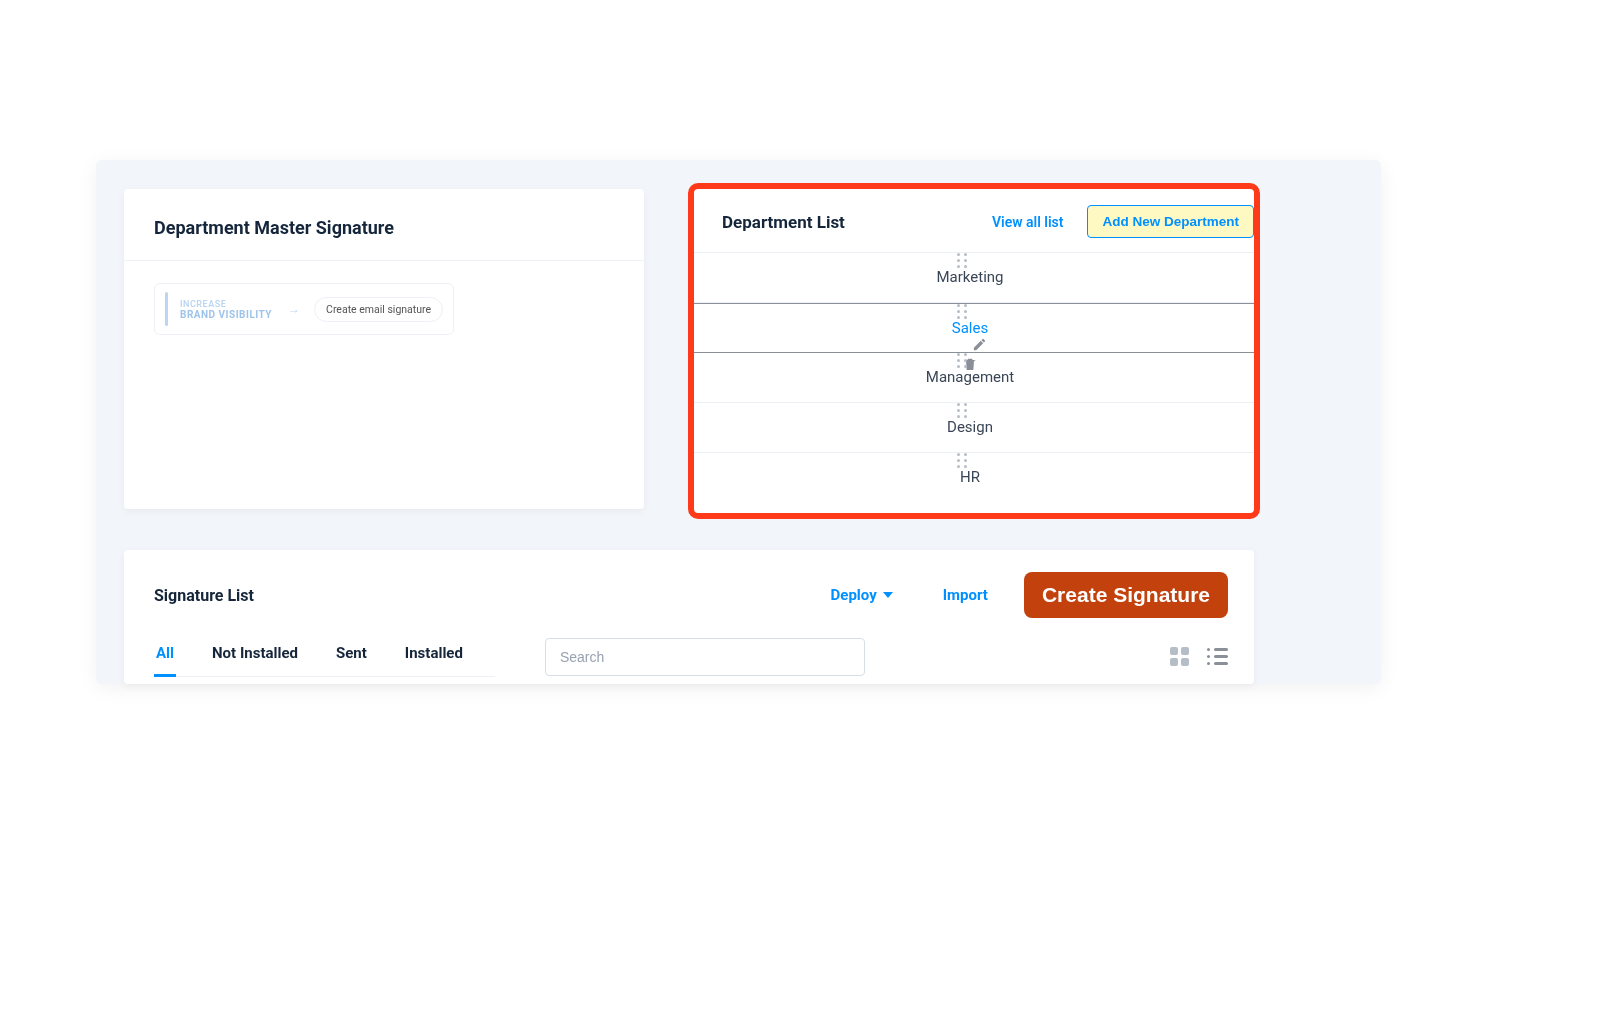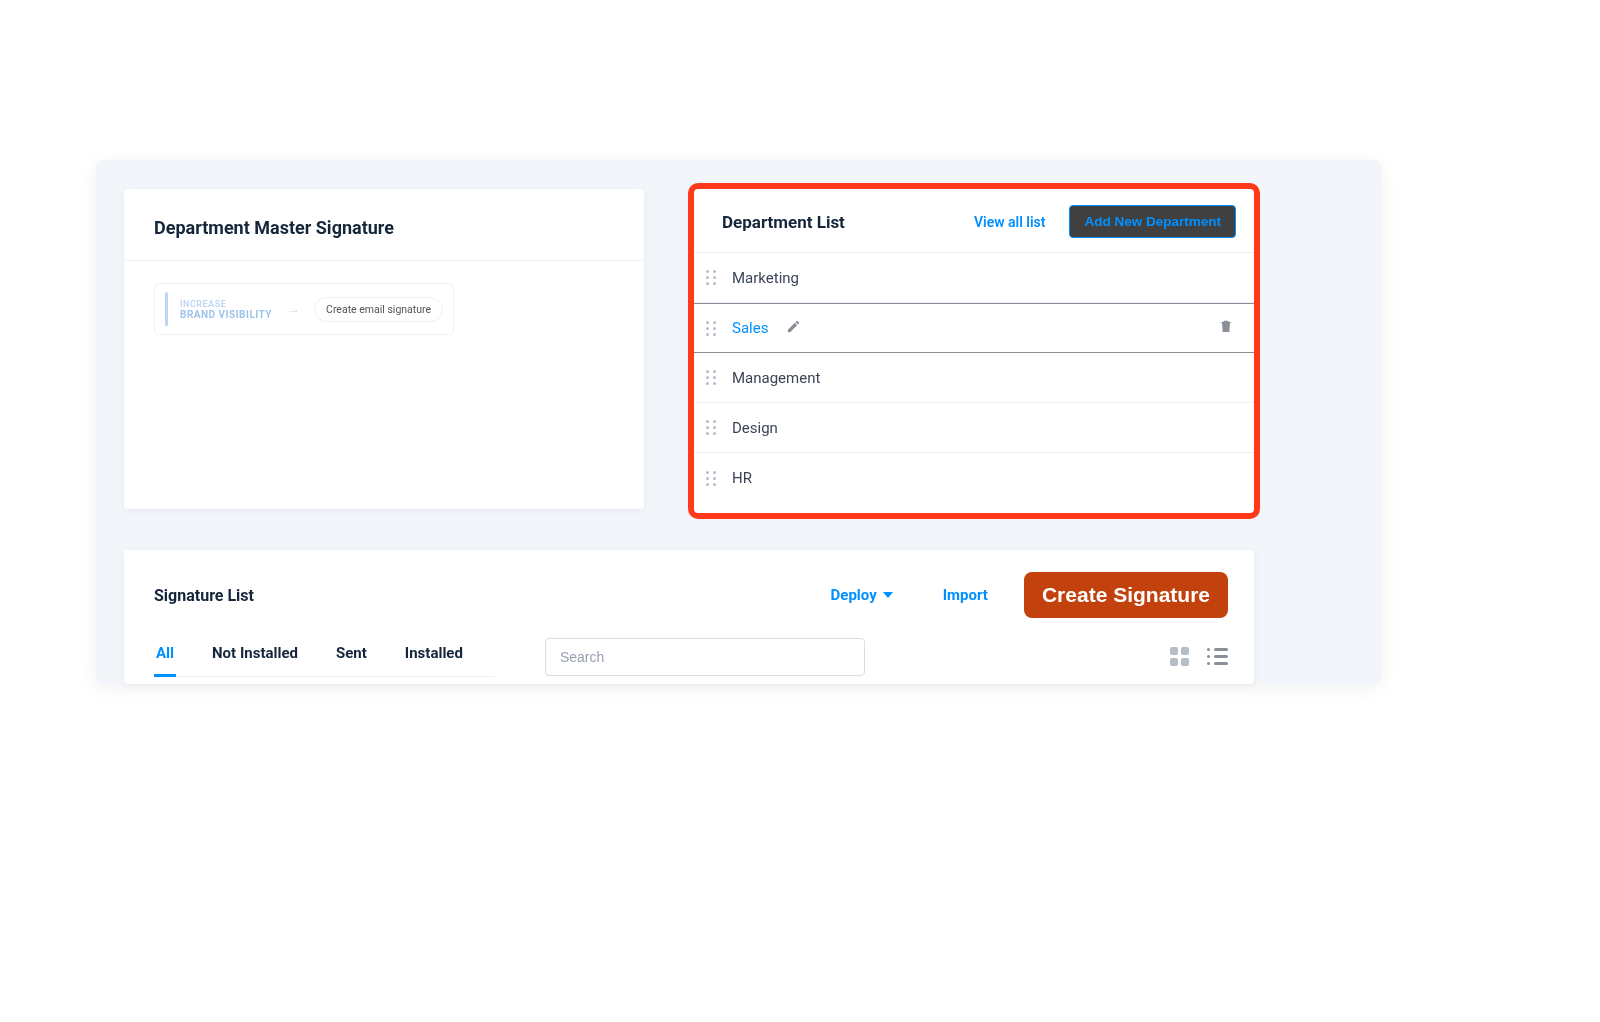--- a/index.html
+++ b/index.html
@@ -110,52 +110,53 @@
       width: 560px;
       height: 324px;
       background: #fff;
       border-radius: 4px;
       outline: 6px solid #ff3a1a;
       border-radius: 4px;
     }
     .dept-header {
       display: flex;
       align-items: center;
-      padding: 16px 18px 14px 28px;
+      padding: 16px 0 14px 28px;
       border-bottom: 1px solid #edf1f5;
     }
     .dept-title {
       font-size: 17px;
       font-weight: 700;
       color: #15263b;
       flex: 1 1 auto;
     }
     .view-link {
       color: #0090ff;
       font-weight: 600;
       font-size: 14px;
       margin-right: 24px;
       cursor: pointer;
     }
     .add-dept-btn {
       border: 1px solid #0090ff;
       color: #0090ff;
-      background: #404040;
+      background: #fef9c3;
       font-size: 13.5px;
       font-weight: 600;
       padding: 8px 14px;
       border-radius: 4px;
       cursor: pointer;
     }
     .dept-row {
       display: flex;
       align-items: center;
       height: 50px;
       padding: 0 20px 0 12px;
       border-bottom: 1px solid #edf1f5;
+      flex-direction: column;
     }
     .dept-row:last-child { border-bottom: none; }
     .dept-row.selected {
       border-top: 1px solid #8a8f98;
       border-bottom: 1px solid #8a8f98;
     }
     .dept-row.selected .dept-name { color: #0090ff; }
     .drag-handle {
       width: 14px;
       display: grid;

